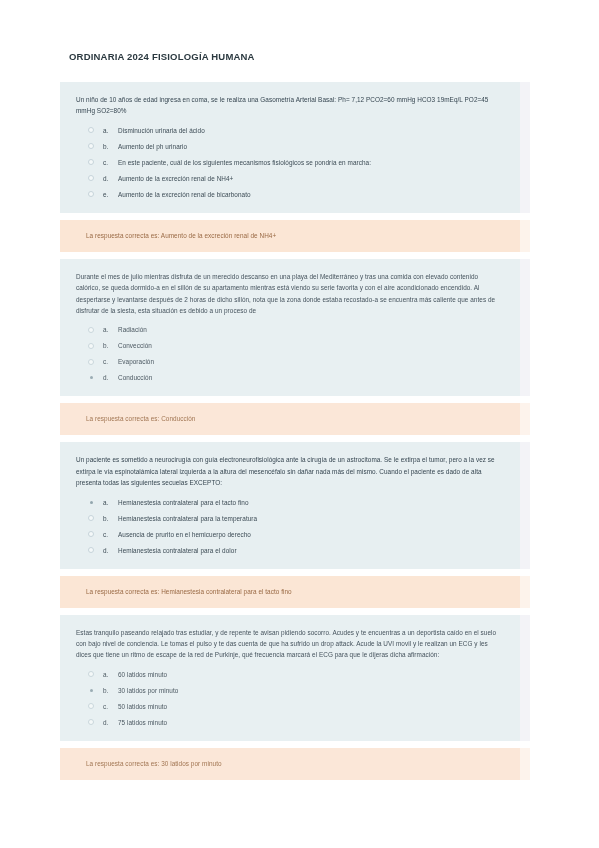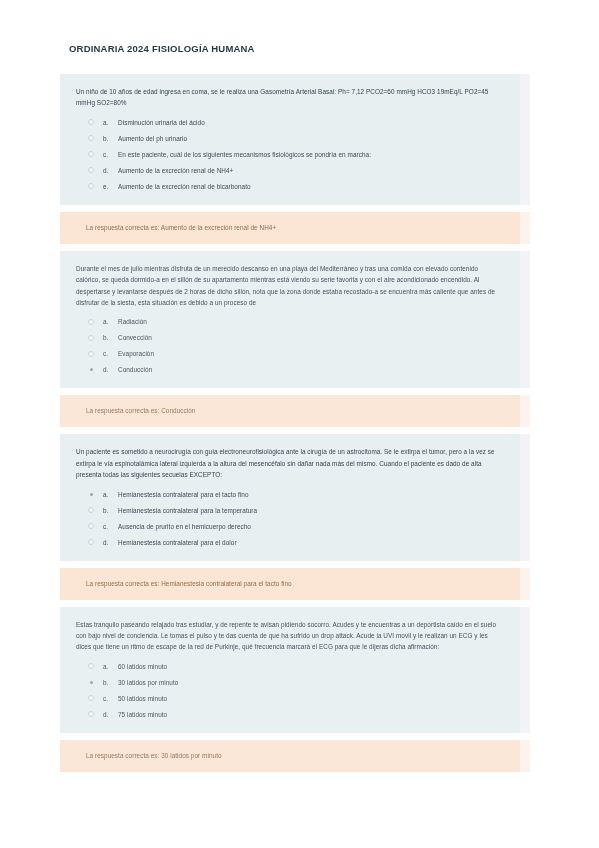--- a/index.html
+++ b/index.html
@@ -13,21 +13,21 @@
     font-family: "Liberation Sans", sans-serif;
     color: #2f3c45;
     -webkit-font-smoothing: antialiased;
   }
   .page {
     position: relative;
     width: 599px;
     height: 848px;
     background: #ffffff;
     box-sizing: border-box;
-    padding: 8px 60px;
+    padding: 16px 60px;
     overflow: hidden;
   }
   .doc-title {
     font-size: 9.5px;
     font-weight: bold;
     letter-spacing: 0.2px;
     color: #2b3940;
     padding-top: 35px;
     padding-bottom: 0;
     margin: 0 0 0 9px;

